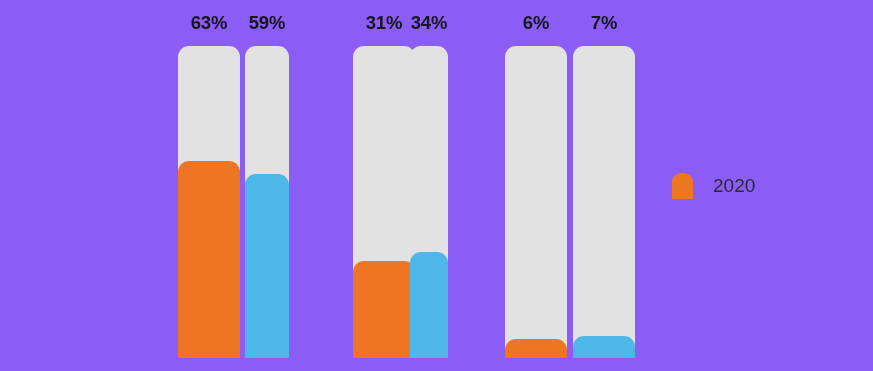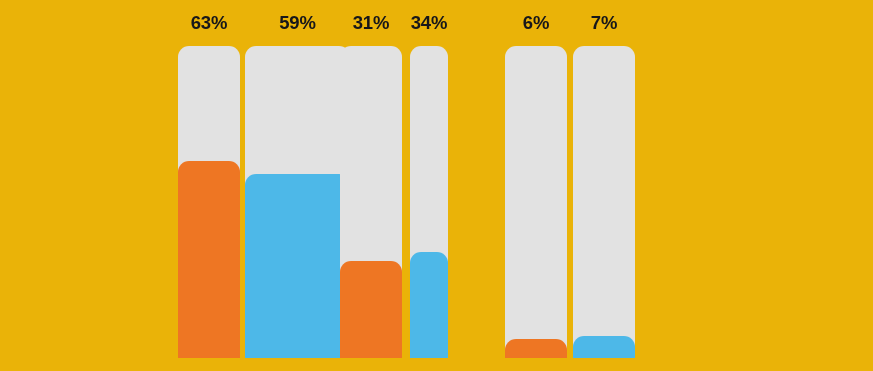--- a/index.html
+++ b/index.html
@@ -9,21 +9,21 @@
     background: #ffffff;
   }
   body {
     font-family: "Liberation Sans", sans-serif;
     -webkit-font-smoothing: antialiased;
   }
   #chart-root {
     position: relative;
     width: 873px;
     height: 371px;
-    background: #eab308;
+    background: #8b5cf6;
     overflow: hidden;
   }
 
   
   .plot {
     position: absolute;
     left: 0;
     top: 0;
     width: 873px;
     height: 371px;
@@ -102,27 +102,27 @@
 <div id="chart-root">
 
   <div class="plot">
 
     <div class="bar-group" style="left:178px; width:62px;">
       <div class="bar-track" style="background: rgb(226, 226, 226);"></div>
       <div class="bar-fill s2020" style="height: 63%; background: rgb(238, 118, 35);"></div>
       <div class="bar-label">63%</div>
     </div>
 
-    <div class="bar-group" style="left:245px; width:62px;padding-left:43px;">
+    <div class="bar-group" style="left:245px; width:44px;">
       <div class="bar-track" style="background: rgb(226, 226, 226);"></div>
       <div class="bar-fill s2021" style="height: 59%; background: rgb(77, 184, 232);"></div>
       <div class="bar-label">59%</div>
     </div>
 
-    <div class="bar-group" style="left:340px; width:62px;">
+    <div class="bar-group" style="left:353px; width:62px;">
       <div class="bar-track" style="background: rgb(226, 226, 226);"></div>
       <div class="bar-fill s2020" style="height: 31%; background: rgb(238, 118, 35);"></div>
       <div class="bar-label">31%</div>
     </div>
 
     <div class="bar-group" style="left:410px; width:38px;">
       <div class="bar-track" style="background: rgb(226, 226, 226);"></div>
       <div class="bar-fill s2021" style="height: 34%; background: rgb(77, 184, 232);"></div>
       <div class="bar-label">34%</div>
     </div>
@@ -135,15 +135,19 @@
 
     <div class="bar-group" style="left:573px; width:62px;">
       <div class="bar-track" style="background: rgb(226, 226, 226);"></div>
       <div class="bar-fill s2021" style="height: 7%; background: rgb(77, 184, 232);"></div>
       <div class="bar-label">7%</div>
     </div>
 
   </div>
 
   <div class="legend">
+    <div class="legend-row">
+      <div class="legend-swatch s2020" style="background: rgb(238, 118, 35);"></div>
+      <div class="legend-text">2020</div>
+    </div>
   </div>
 
 </div>
 
 </body></html>

